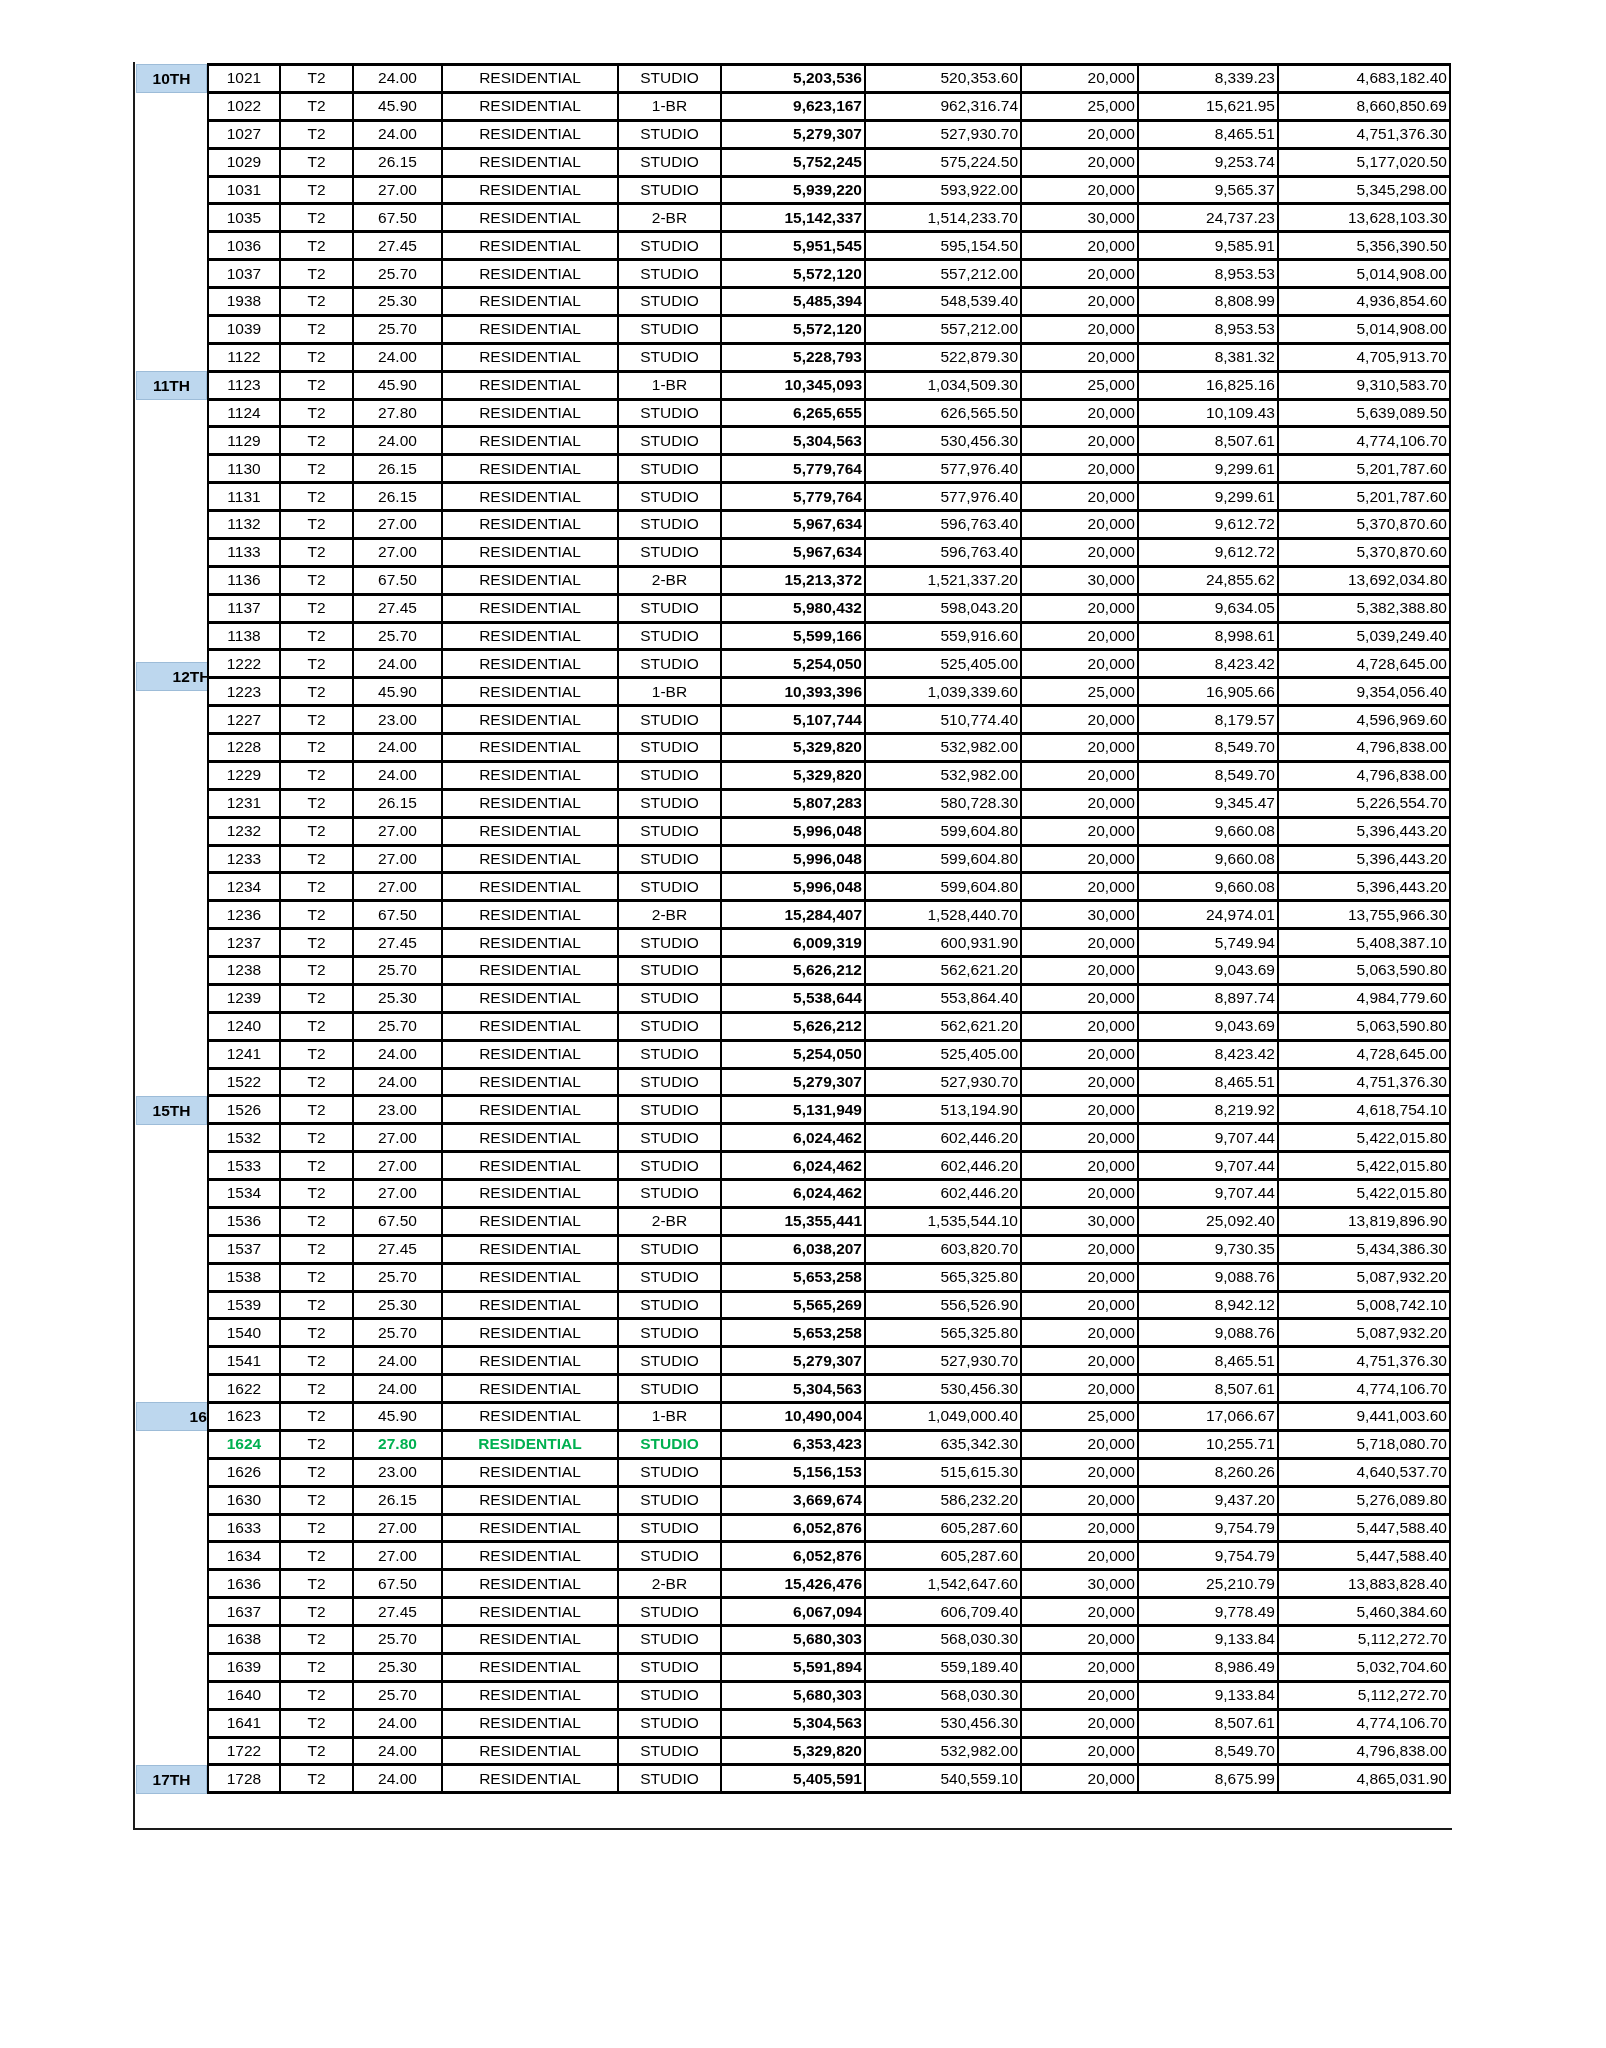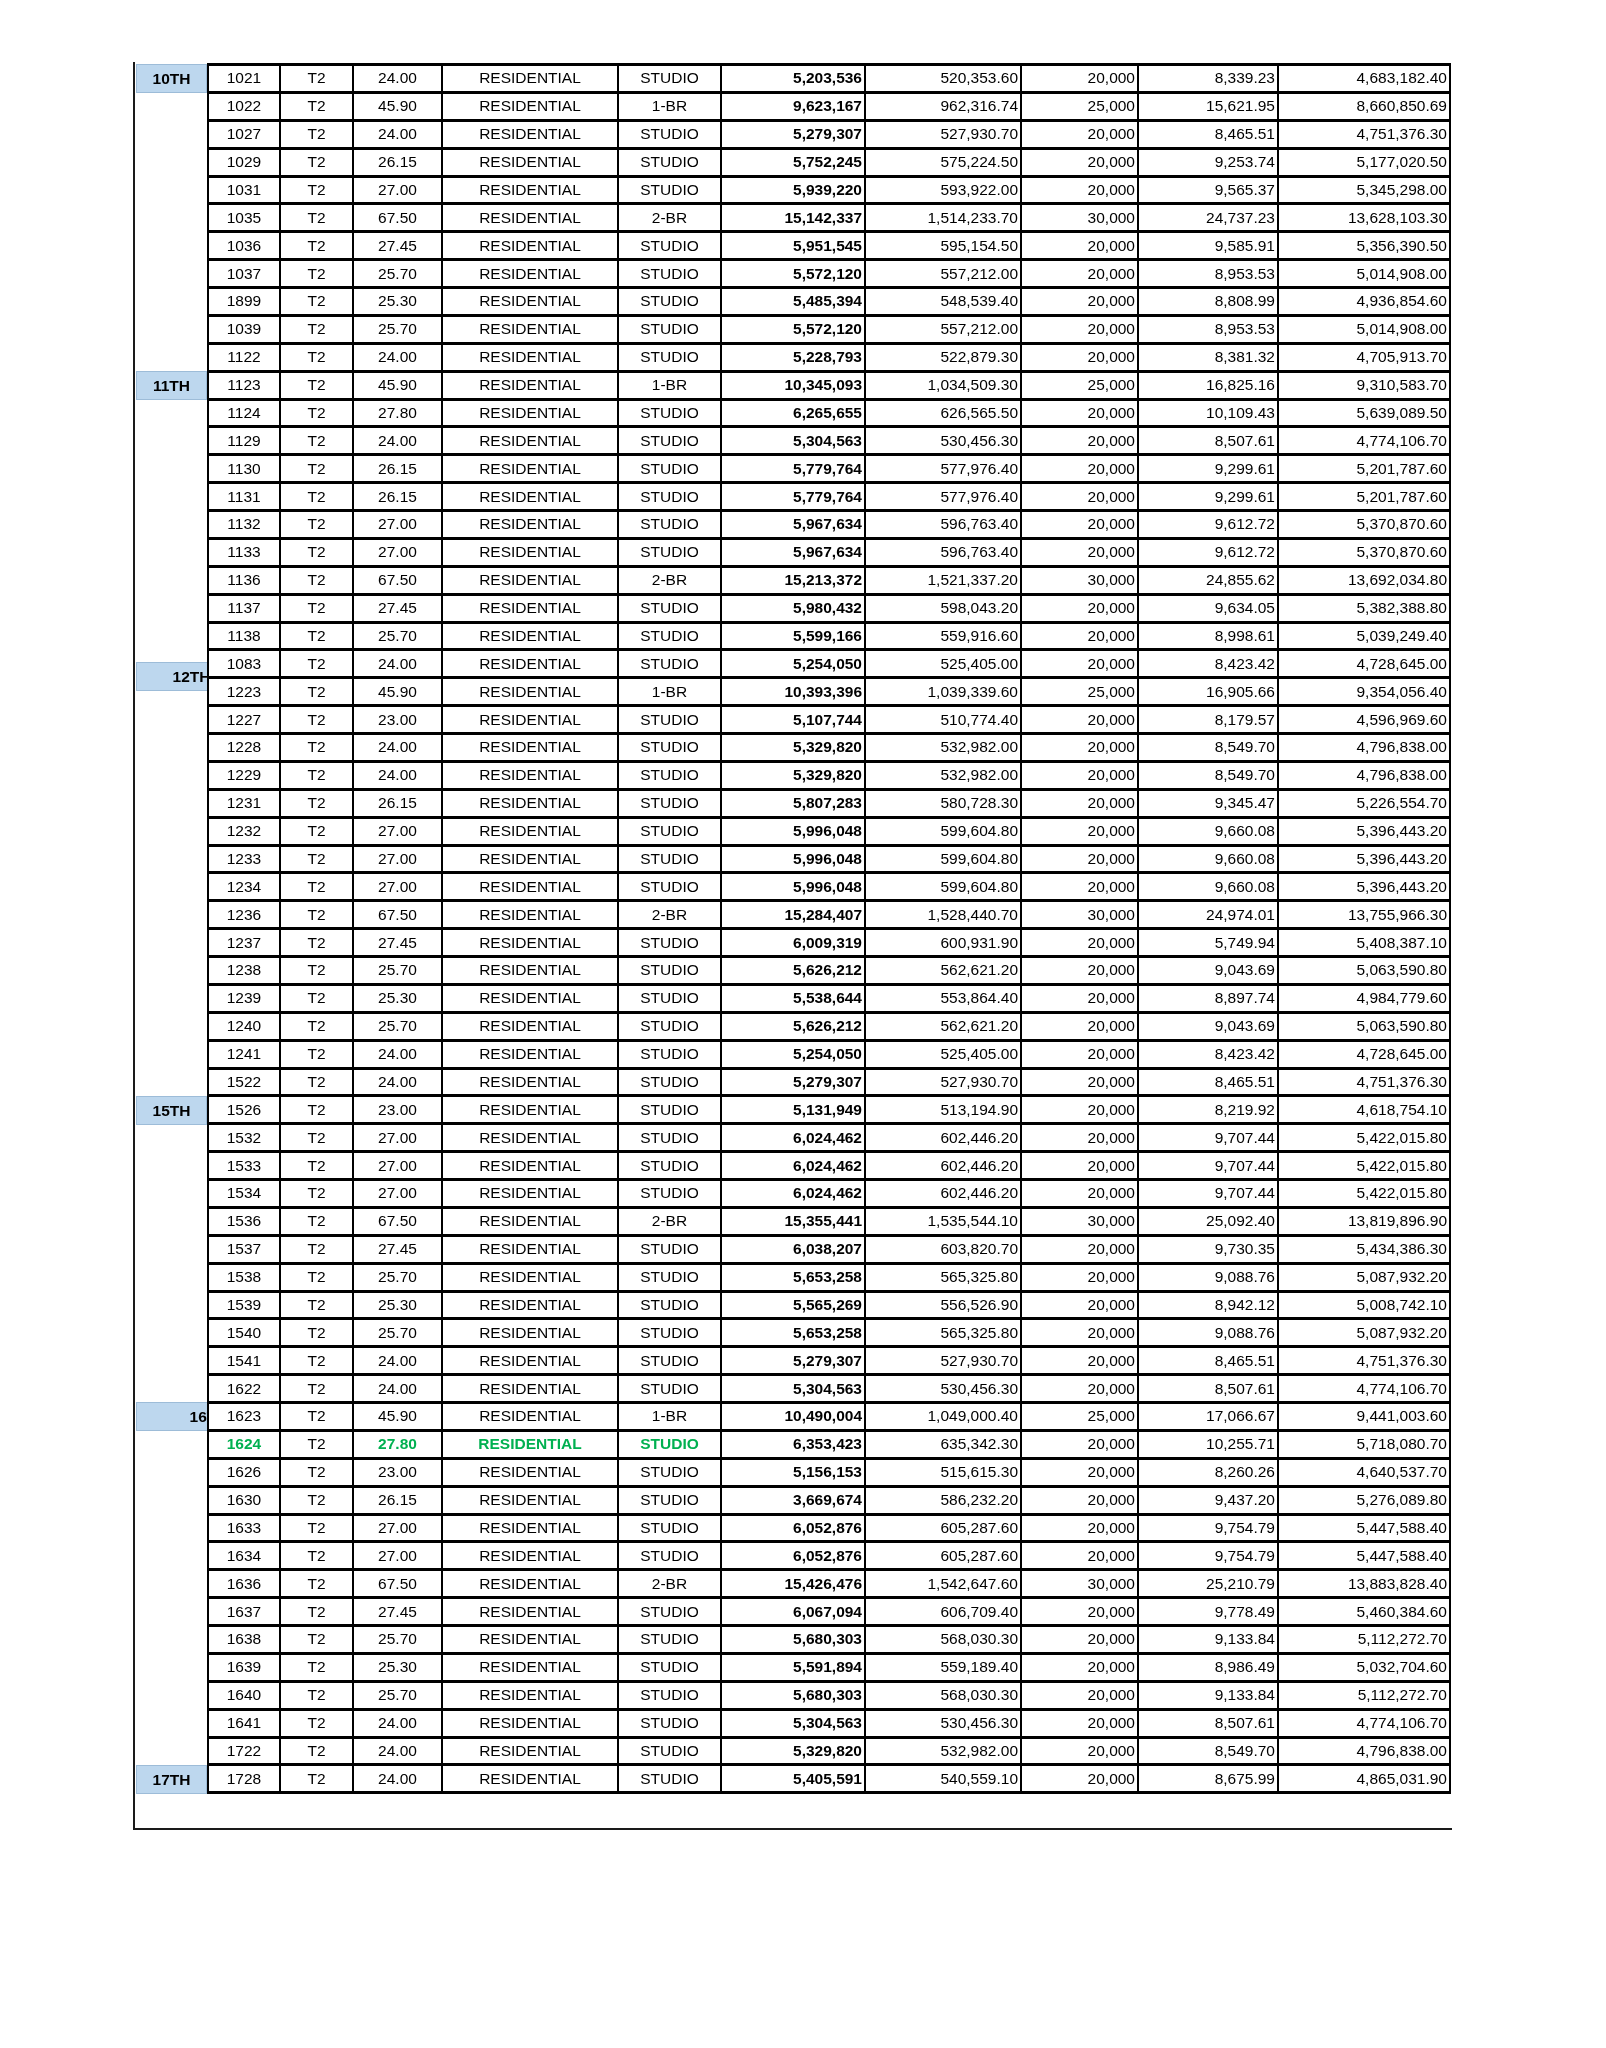--- a/index.html
+++ b/index.html
@@ -149,21 +149,21 @@
           <td class="c2">25.70</td>
           <td class="c3">RESIDENTIAL</td>
           <td class="c4">STUDIO</td>
           <td class="c5">5,572,120</td>
           <td class="c6">557,212.00</td>
           <td class="c7">20,000</td>
           <td class="c8">8,953.53</td>
           <td class="c9">5,014,908.00</td>
         </tr>
         <tr>
-          <td class="c0">1899</td>
+          <td class="c0">1938</td>
           <td class="c1">T2</td>
           <td class="c2">25.30</td>
           <td class="c3">RESIDENTIAL</td>
           <td class="c4">STUDIO</td>
           <td class="c5">5,485,394</td>
           <td class="c6">548,539.40</td>
           <td class="c7">20,000</td>
           <td class="c8">8,808.99</td>
           <td class="c9">4,936,854.60</td>
         </tr>
@@ -305,21 +305,21 @@
           <td class="c2">25.70</td>
           <td class="c3">RESIDENTIAL</td>
           <td class="c4">STUDIO</td>
           <td class="c5">5,599,166</td>
           <td class="c6">559,916.60</td>
           <td class="c7">20,000</td>
           <td class="c8">8,998.61</td>
           <td class="c9">5,039,249.40</td>
         </tr>
         <tr>
-          <td class="c0">1083</td>
+          <td class="c0">1222</td>
           <td class="c1">T2</td>
           <td class="c2">24.00</td>
           <td class="c3">RESIDENTIAL</td>
           <td class="c4">STUDIO</td>
           <td class="c5">5,254,050</td>
           <td class="c6">525,405.00</td>
           <td class="c7">20,000</td>
           <td class="c8">8,423.42</td>
           <td class="c9">4,728,645.00</td>
         </tr>

